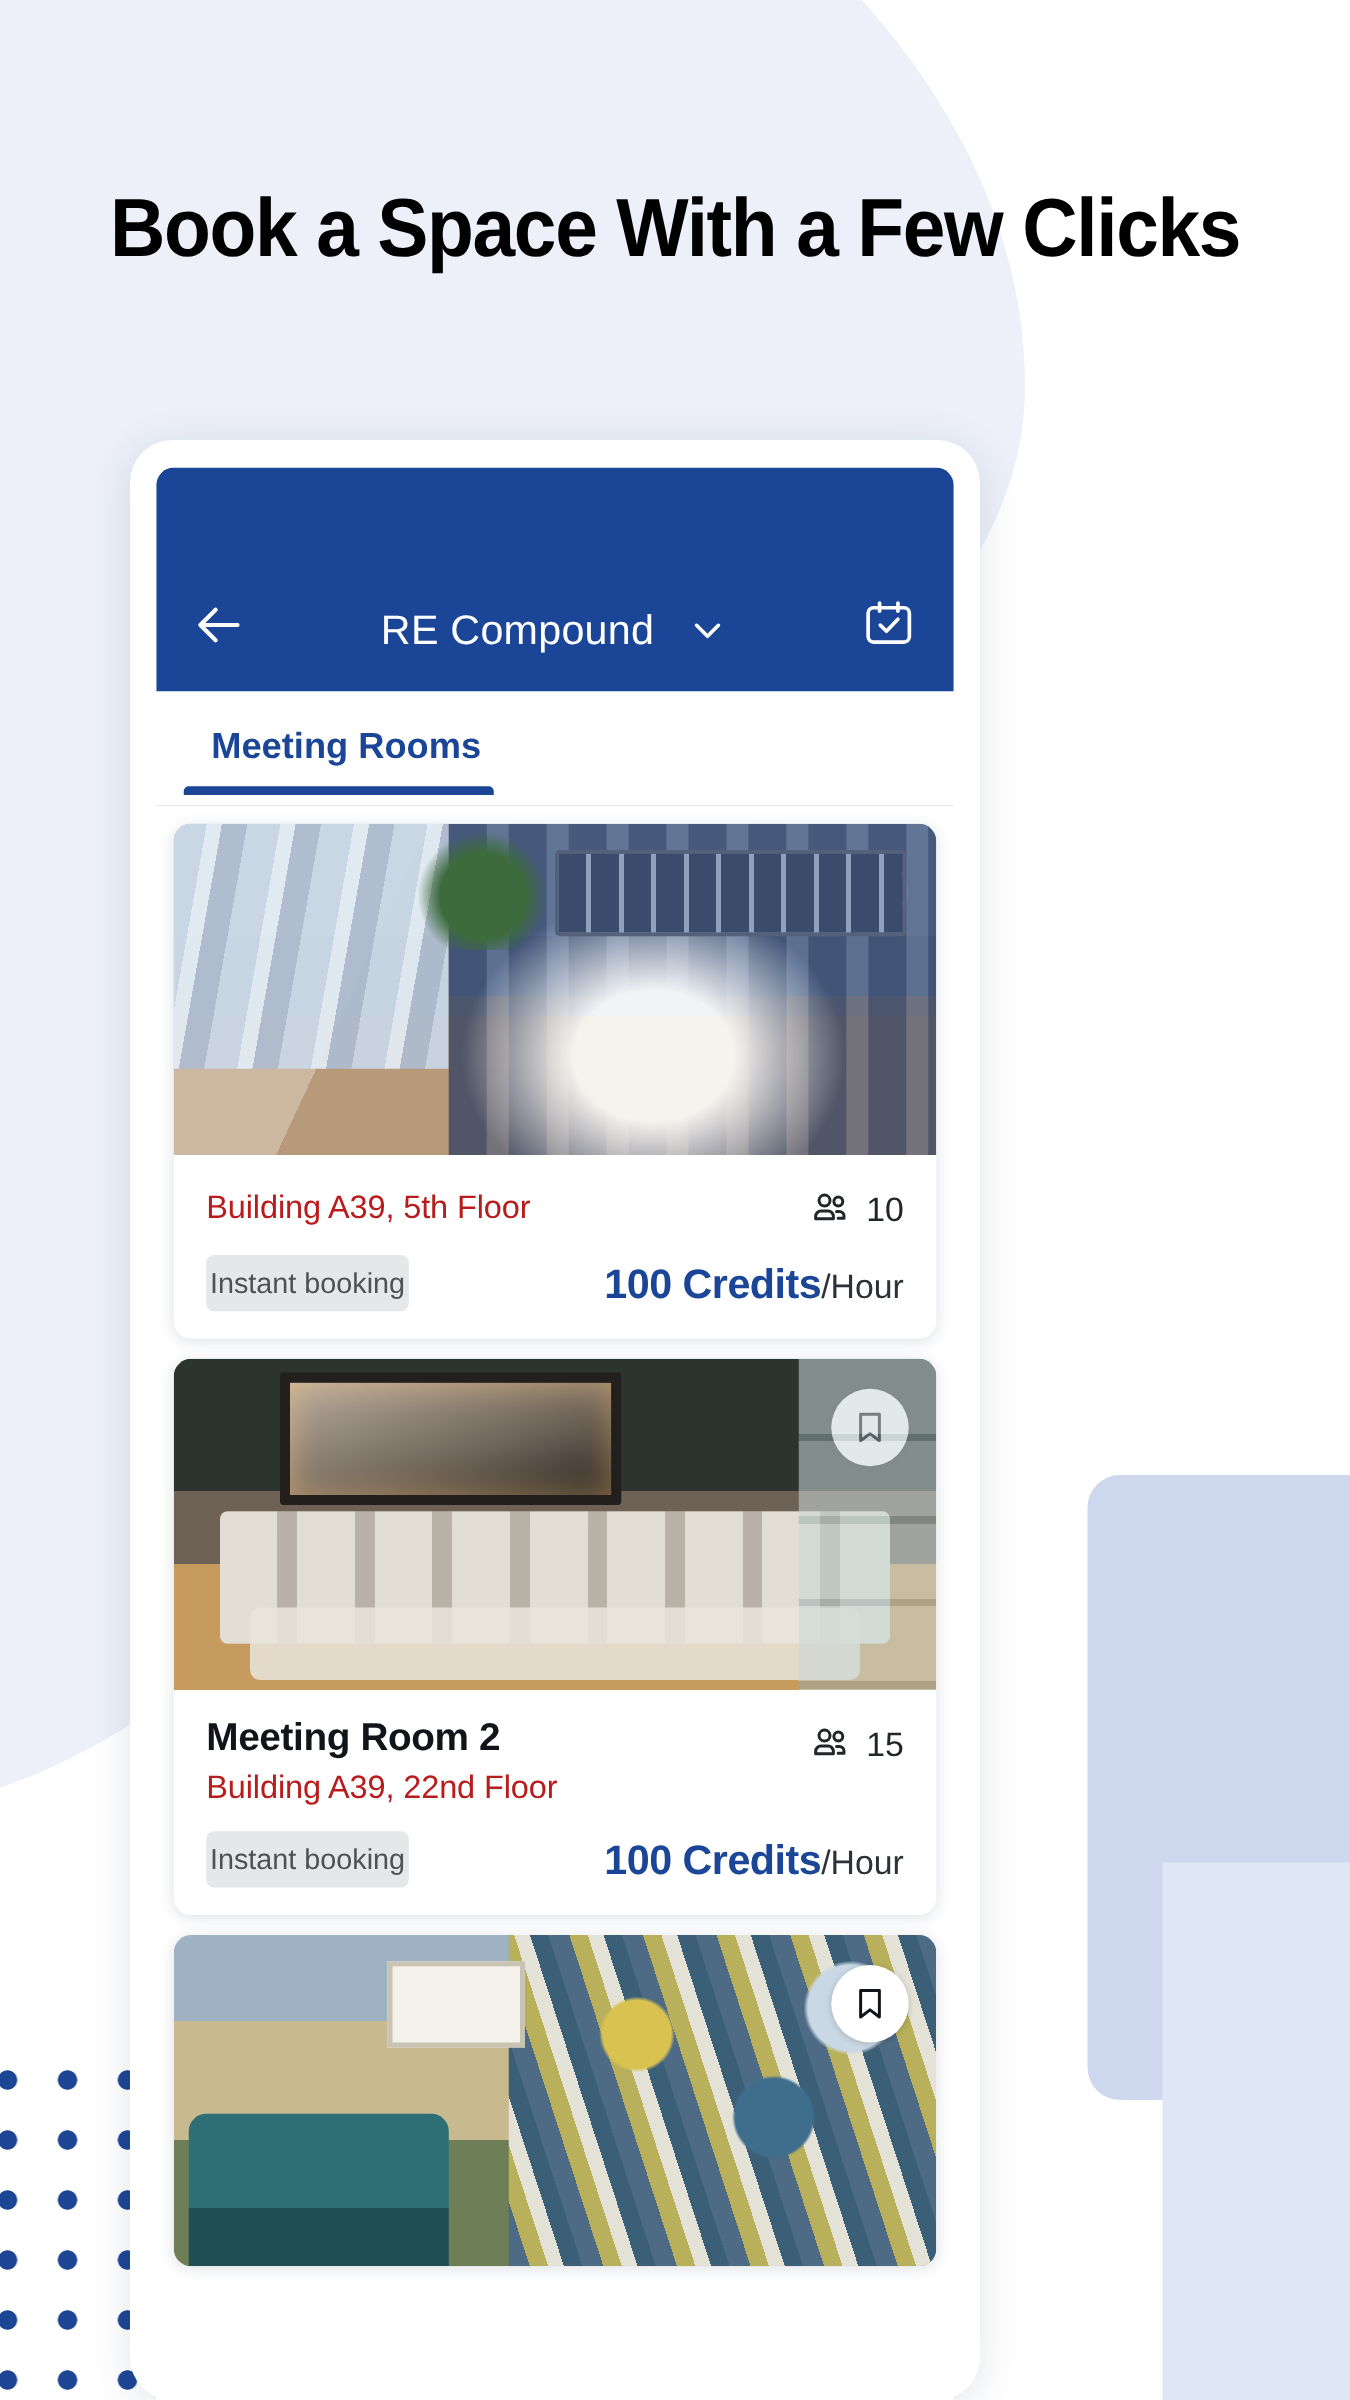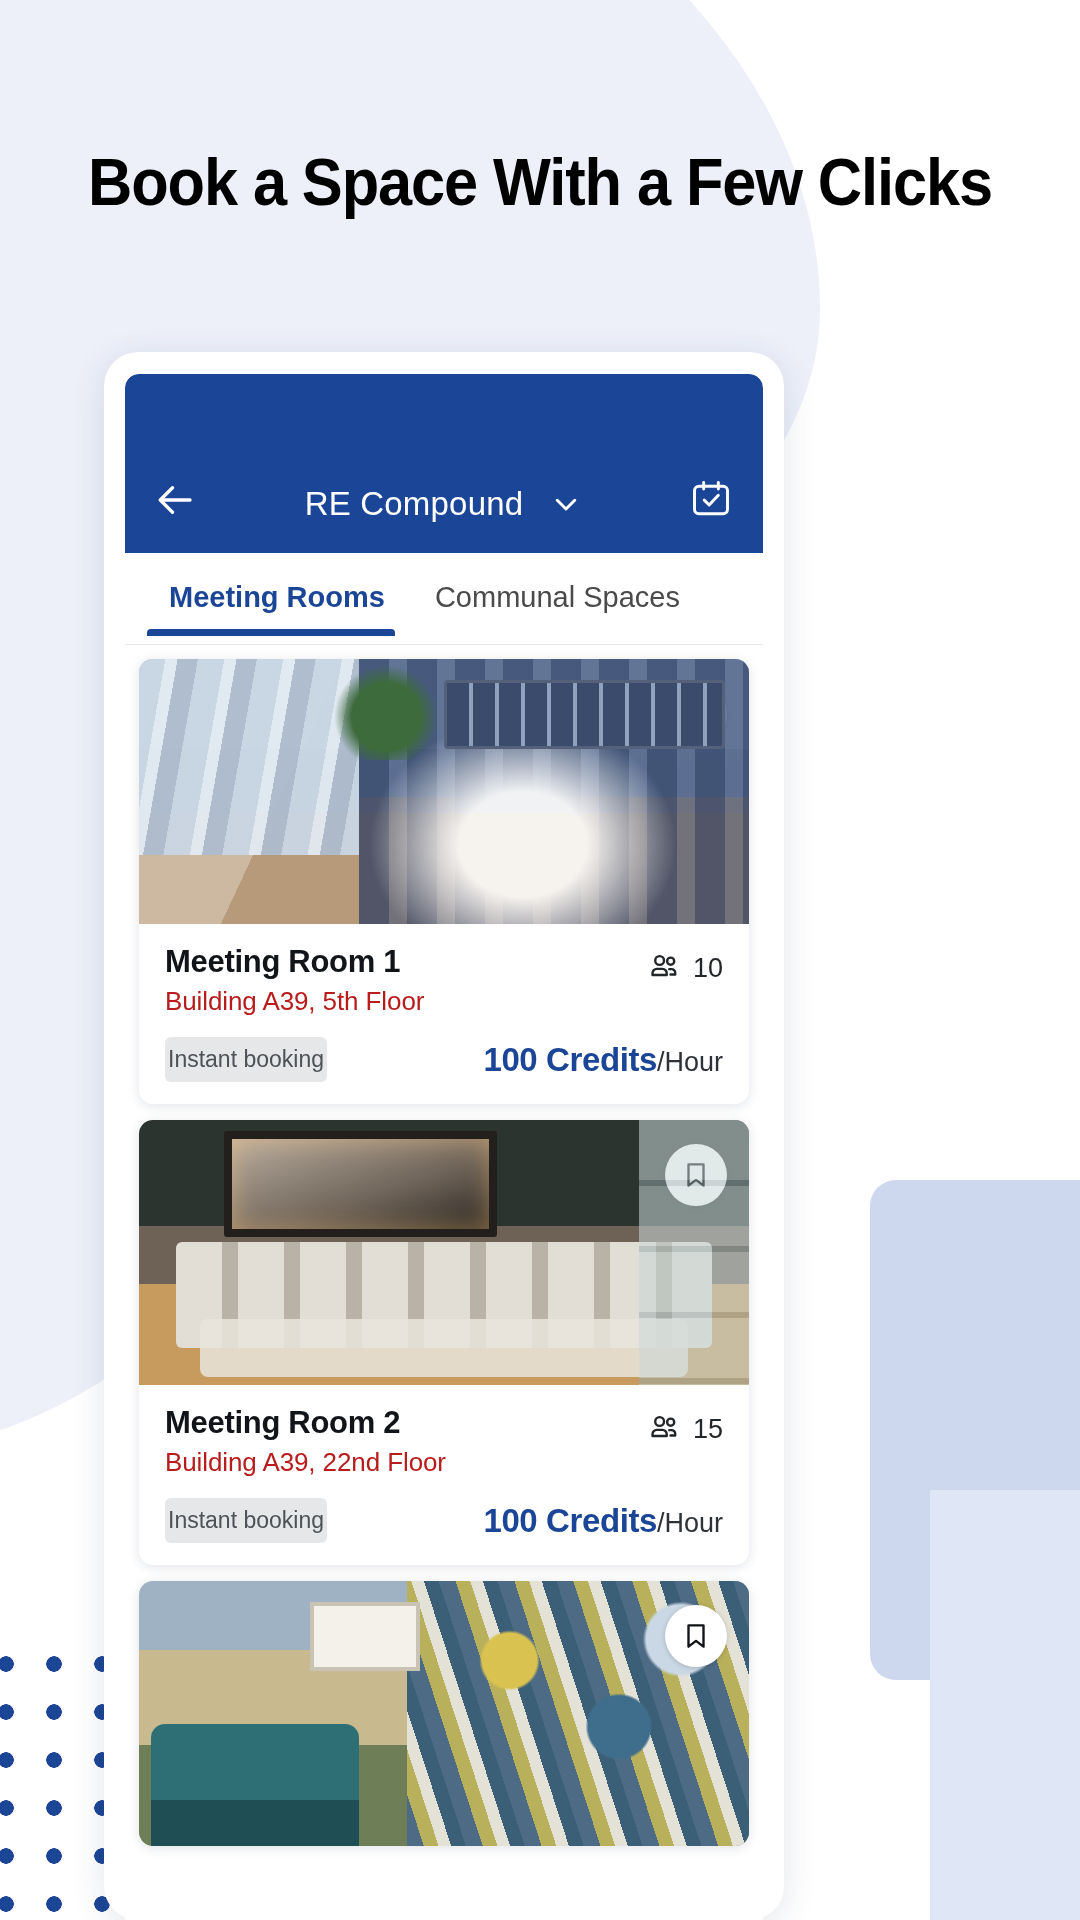--- a/index.html
+++ b/index.html
@@ -261,39 +261,37 @@
           <rect x="3" y="5" width="18" height="15" rx="2.4"></rect>
           <line x1="8" y1="3" x2="8" y2="6.5"></line>
           <line x1="16" y1="3" x2="16" y2="6.5"></line>
           <polyline points="8.3,12.6 11,15.3 16,10"></polyline>
         </svg>
       </div>
     </div>
 
     <div id="tabs">
       <div class="tab active">Meeting Rooms</div>
-      <div class="tab inactive">Communal Spaces</div>
     </div>
 
     <div id="card-list">
 
       <div class="room-card">
         <div class="card-photo photo-room1">
           <div class="plant"></div>
           <div class="screenwall"></div>
           <div class="bookmark-btn">
             <svg width="30" height="30" viewBox="0 0 24 24" fill="none" stroke="#111418" stroke-width="1.9" stroke-linejoin="round">
               <path d="M6 3.5h12v17l-6-4.6-6 4.6z"></path>
             </svg>
           </div>
         </div>
         <div class="card-body">
           <div class="card-row-top">
             <div>
-              <div class="room-name">Meeting Room 1</div>
               <div class="room-loc">Building A39, 5th Floor</div>
             </div>
             <div class="capacity">
               <svg width="34" height="34" viewBox="0 0 24 24" fill="none" stroke="#222629" stroke-width="1.7" stroke-linecap="round" stroke-linejoin="round">
                 <circle cx="8.2" cy="7.4" r="3.1"></circle>
                 <circle cx="16" cy="7.9" r="2.5"></circle>
                 <path d="M3.2 17.6v-1.3a3 3 0 0 1 3-3h4a3 3 0 0 1 3 3v1.3z"></path>
                 <path d="M15 13.5h1.6a2.6 2.6 0 0 1 2.6 2.6v1.2h-3.3"></path>
               </svg>
               <span class="capacity-count">10</span>

